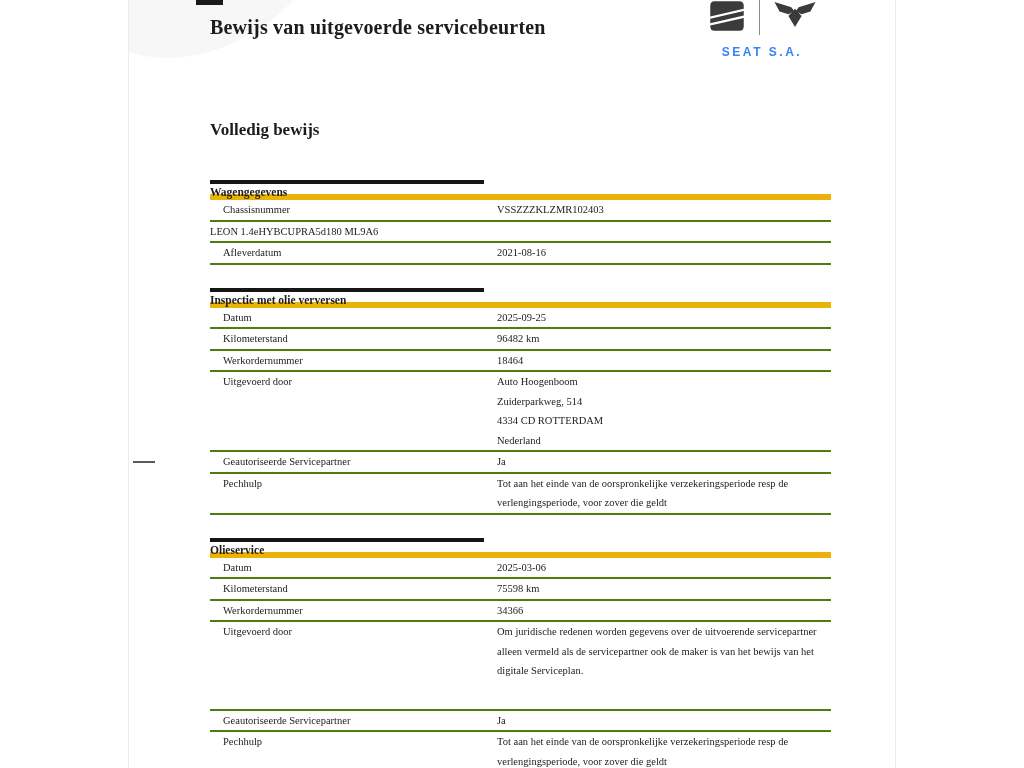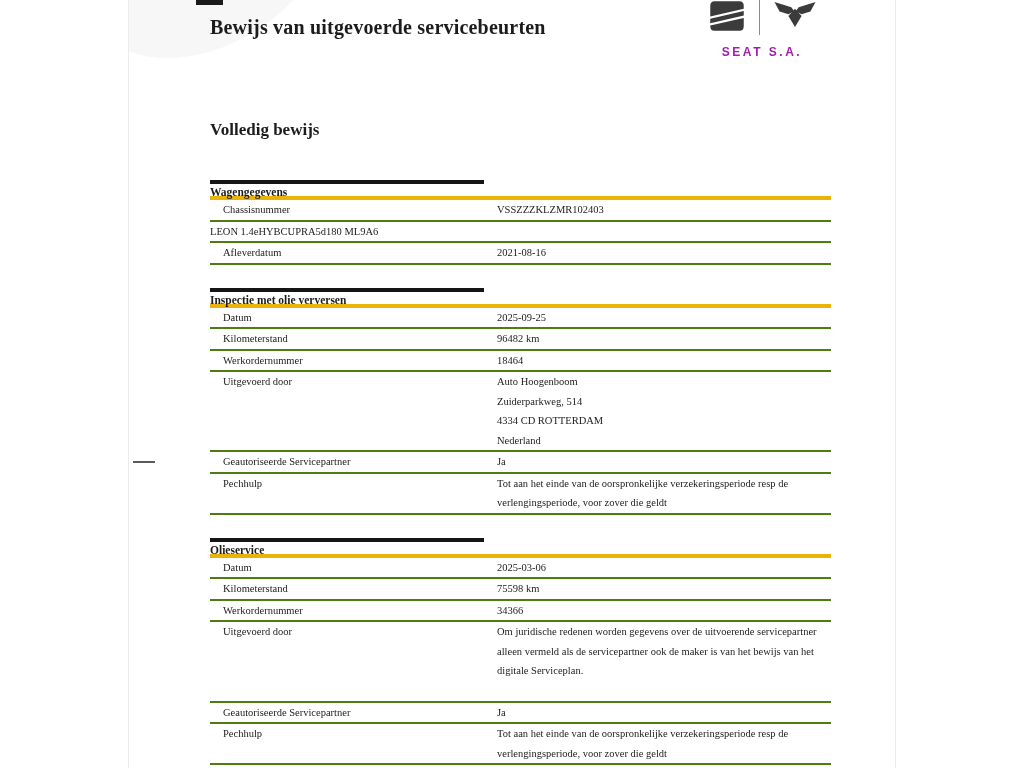--- a/index.html
+++ b/index.html
@@ -16,36 +16,36 @@
   .content{position:absolute;left:81px;top:0;width:621px;}
 
   .doc-header{position:relative;padding-top:14px;height:86px;}
   .doc-title{font-size:20px;font-weight:bold;line-height:26px;letter-spacing:.2px;}
 
   .brand{position:absolute;top:-6px;left:496px;width:112px;text-align:center;}
   .brand-icons{display:flex;align-items:center;justify-content:center;height:44px;}
   .brand-icons svg{display:block;}
   .brand-divider{width:1px;height:38px;background:#8a8a8a;margin:0 13px;}
   .brand-name{margin-top:7px;font-family:"Liberation Sans","DejaVu Sans",sans-serif;
-        font-size:12px;font-weight:bold;letter-spacing:2.5px;color:#a21caf;white-space:nowrap;}
+        font-size:12px;font-weight:bold;letter-spacing:2.5px;color:#3b82f6;white-space:nowrap;}
 
   .subtitle{margin-top:20px;font-size:17px;font-weight:bold;line-height:20px;}
 
   .sections{margin-top:40px;}
   .section{margin-top:23px;}
   .section:first-child{margin-top:0;}
   .section-bar{width:274px;height:4px;background:#151515;margin-bottom:2px;}
   .section-title{box-sizing:border-box;height:14px;line-height:13px;font-size:11.5px;
-        font-weight:bold;border-bottom:4px solid #eab308;}
+        font-weight:bold;border-bottom:6px solid #eab308;}
 
   .row{display:flex;border-bottom:2px solid #4d7c0f;}
   .cell-label{width:287px;box-sizing:border-box;padding-left:13px;flex:none;}
   .cell-value{flex:1;min-width:0;}
   .line{height:19.5px;line-height:19.5px;font-size:10.5px;white-space:nowrap;}
-  .extra-gap{padding-bottom:20px;}
+  .extra-gap{padding-bottom:28px;}
 
   .margin-dash{position:absolute;left:133px;top:461px;width:22px;height:2px;background:#5a5a5a;}
 </style>
 </head>
 <body>
 
 <div class="page">
   <div class="watermark-arc"></div>
   <div class="corner-bar"></div>
 

